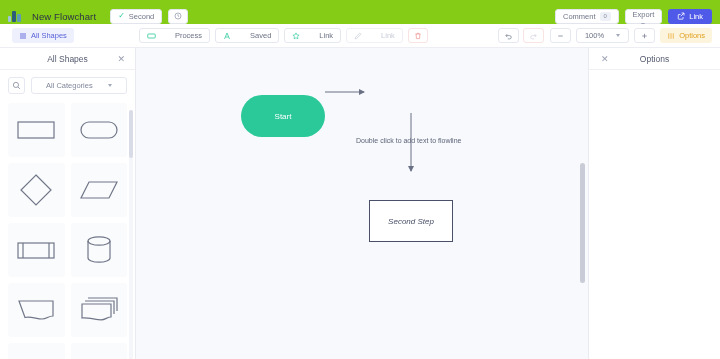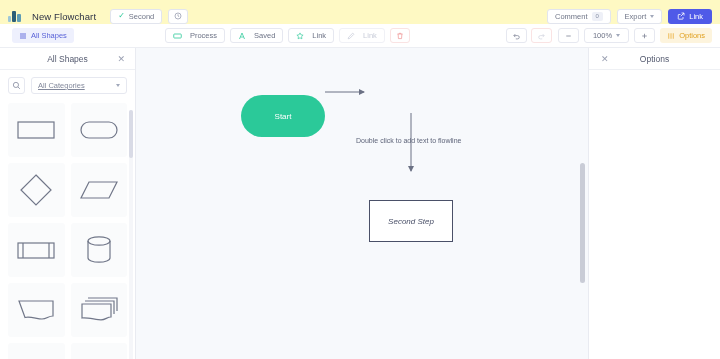--- a/index.html
+++ b/index.html
@@ -8,21 +8,21 @@
     font-family: "Liberation Sans", sans-serif;
     background: #ffffff;
     overflow: hidden;
     -webkit-font-smoothing: antialiased;
   }
   #app { position: relative; width: 720px; height: 359px; }
 
   
   .topbar {
     position: absolute; top: 0; left: 0; width: 720px; height: 24px;
-    background: #fef9c3; border-bottom: 1px solid #eceef3;
+    background: #84cc16; border-bottom: 1px solid #eceef3;
     display: flex; align-items: center; padding: 16px 6px; justify-content: center;
   }
   .logo { width: 14px; height: 14px; margin-left: 2px; margin-right: 10px; position: relative; flex: none; }
   .logo i { position: absolute; bottom: 1px; display: block; border-radius: 1px; }
   .logo .b1 { left: 0; width: 3px; height: 6px; background: #9dc7d8; }
   .logo .b2 { left: 4px; width: 4px; height: 11px; background: #2c5f77; }
   .logo .b3 { left: 9px; width: 4px; height: 8px; background: #5e9cb5; }
 
   .doc-title { font-size: 9.5px; color: #2e3346; letter-spacing: .1px; margin-right: 14px; white-space: nowrap; }
 
@@ -56,28 +56,28 @@
     background: #fff; border-bottom: 1px solid #eceef3;
     display: flex; align-items: center; padding: 0 6px;
   }
   .all-shapes-btn {
     height: 15px; border-radius: 3px; background: #eef0fd; border: none;
     display: inline-flex; align-items: center; gap: 4px; padding: 0 7px;
     font-size: 7.5px; color: #5a63d8; cursor: pointer; margin-left: 6px;
   }
   .tool-btn {
     height: 15px; border: 1px solid #e6e8f0; border-radius: 3px; background: #fff;
-    display: inline-flex; align-items: center; gap: 8px; padding: 0 7px;
+    display: inline-flex; align-items: center; gap: 19px; padding: 0 7px;
     font-size: 7.5px; color: #6d7386; white-space: nowrap; cursor: pointer; margin-right: 5px;
   }
   .tool-btn.disabled { color: #c9cdd9; border-color: #f0f1f6; cursor: default; }
   .tool-btn.danger { padding: 0 5px; border-color: #fae3e3; }
   .zoom-box {
     height: 15px; border: 1px solid #e6e8f0; border-radius: 3px; background: #fff;
-    display: inline-flex; align-items: center; gap: 4px; padding: 0 8px;
+    display: inline-flex; align-items: center; gap: 12px; padding: 0 8px;
     font-size: 7.5px; color: #6d7386; cursor: pointer; margin: 0 5px;
   }
   .options-btn {
     height: 15px; border-radius: 3px; background: #fdf4dd; border: none;
     display: inline-flex; align-items: center; gap: 4px; padding: 0 7px;
     font-size: 7.5px; color: #e0a020; cursor: pointer; margin-left: 5px; margin-right: 2px;
   }
   .toolbar .spacer { flex: 1 1 auto; }
   .tsep { width: 6px; }
 
@@ -93,22 +93,22 @@
   .lp-head .t { font-size: 8.5px; color: #555b70; }
   .lp-head .x { position: absolute; right: 10px; top: 50%; transform: translateY(-50%);
                 font-size: 9px; color: #9aa0b2; cursor: pointer; line-height: 1; }
   .lp-search { display: flex; align-items: center; gap: 6px; padding: 7px 8px 6px 8px; }
   .srch-btn {
     width: 17px; height: 17px; border: 1px solid #e6e8f0; border-radius: 3px; background: #fff;
     display: flex; align-items: center; justify-content: center; cursor: pointer; flex: none;
   }
   .cat-select {
     flex: 1; height: 17px; border: 1px solid #e6e8f0; border-radius: 3px; background: #fff;
-    display: flex; align-items: center; justify-content: space-between; padding: 0 6px;
-    font-size: 7.5px; color: #82889b; cursor: pointer; text-decoration: underline;
+    display: flex; align-items: center; justify-content: space-between; padding: 0 14px;
+    font-size: 7.5px; color: #82889b; cursor: pointer;
   }
   .shape-grid {
     padding: 3px 8px 0 8px; display: grid; grid-template-columns: 1fr 1fr; gap: 6px;
     position: relative;
   }
   .shape-cell {
     height: 54px; background: #fafbfc; border-radius: 3px;
     display: flex; align-items: center; justify-content: center; cursor: pointer;
   }
   .lp-scroll {
@@ -176,21 +176,21 @@
           <path d="M8 4.6V8l2.3 1.4"></path>
       </svg>
     </div>
 
     <div class="spacer"></div>
 
     <div class="tb-btn">
       <span>Comment</span>
       <span class="badge">0</span>
     </div>
-    <div class="tb-btn" style="margin-left:6px;">
+    <div class="tb-btn" style="margin-left:6px;flex-direction:column;">
       <span>Export</span>
       <span class="caret"></span>
     </div>
     <div class="share-btn">
       <svg width="8" height="8" viewBox="0 0 16 16" fill="none" stroke="#ffffff" stroke-width="1.6">
         <path d="M9 2h5v5"></path>
           <path d="M14 2L7.5 8.5"></path>
           <path d="M12 10v3.5a.8.8 0 01-.8.8H3.3a.8.8 0 01-.8-.8V5.8a.8.8 0 01.8-.8H7"></path>
       </svg>
       <span>Link</span>

